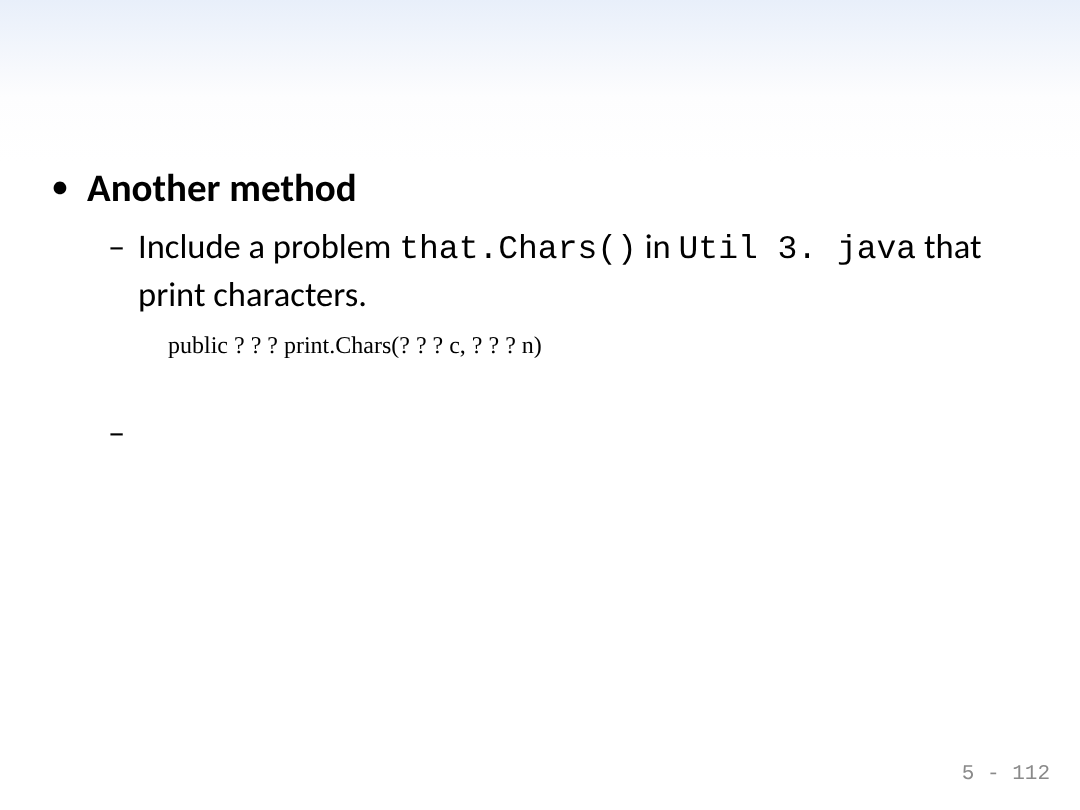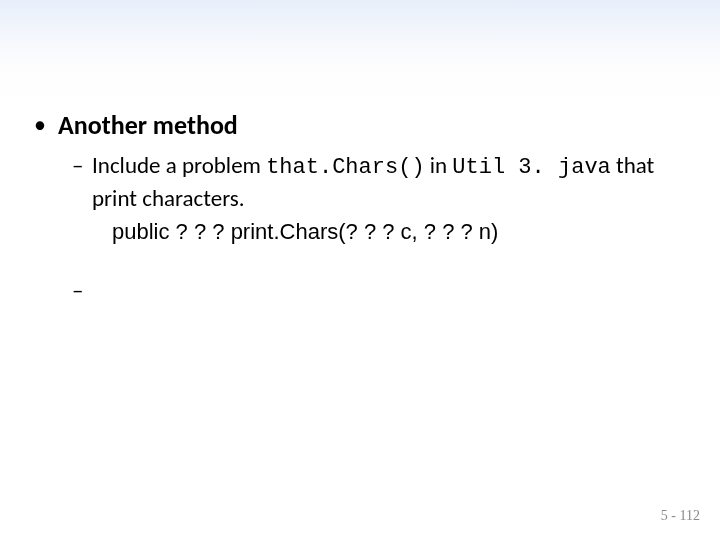--- a/index.html
+++ b/index.html
@@ -58,34 +58,34 @@
   .l2-text {
     font-size: 23px;
     line-height: 30px;
     color: #000;
   }
   .code-inline {
     font-family: "Courier New", Courier, monospace;
     font-size: 22px;
   }
   .code-line {
-    font-family: Liberation Sans, sans-serif;
-    font-size: 22px;
+    font-family: Liberation Serif, serif;
+    font-size: 16px;
     line-height: 30px;
     margin-left: 78px;
     margin-bottom: 28px;
     color: #000;
   }
   .pagenum {
     position: absolute;
     right: 20px;
     bottom: 16px;
     font-size: 14px;
     color: #8a8a8a;
-    font-family: Liberation Serif, serif;
+    font-family: Liberation Mono, monospace;
     margin-left: 37px;
   }
 </style>
 </head>
 <body>
 
 <div class="slide">
   <div class="content">
 
     <div class="l1">

